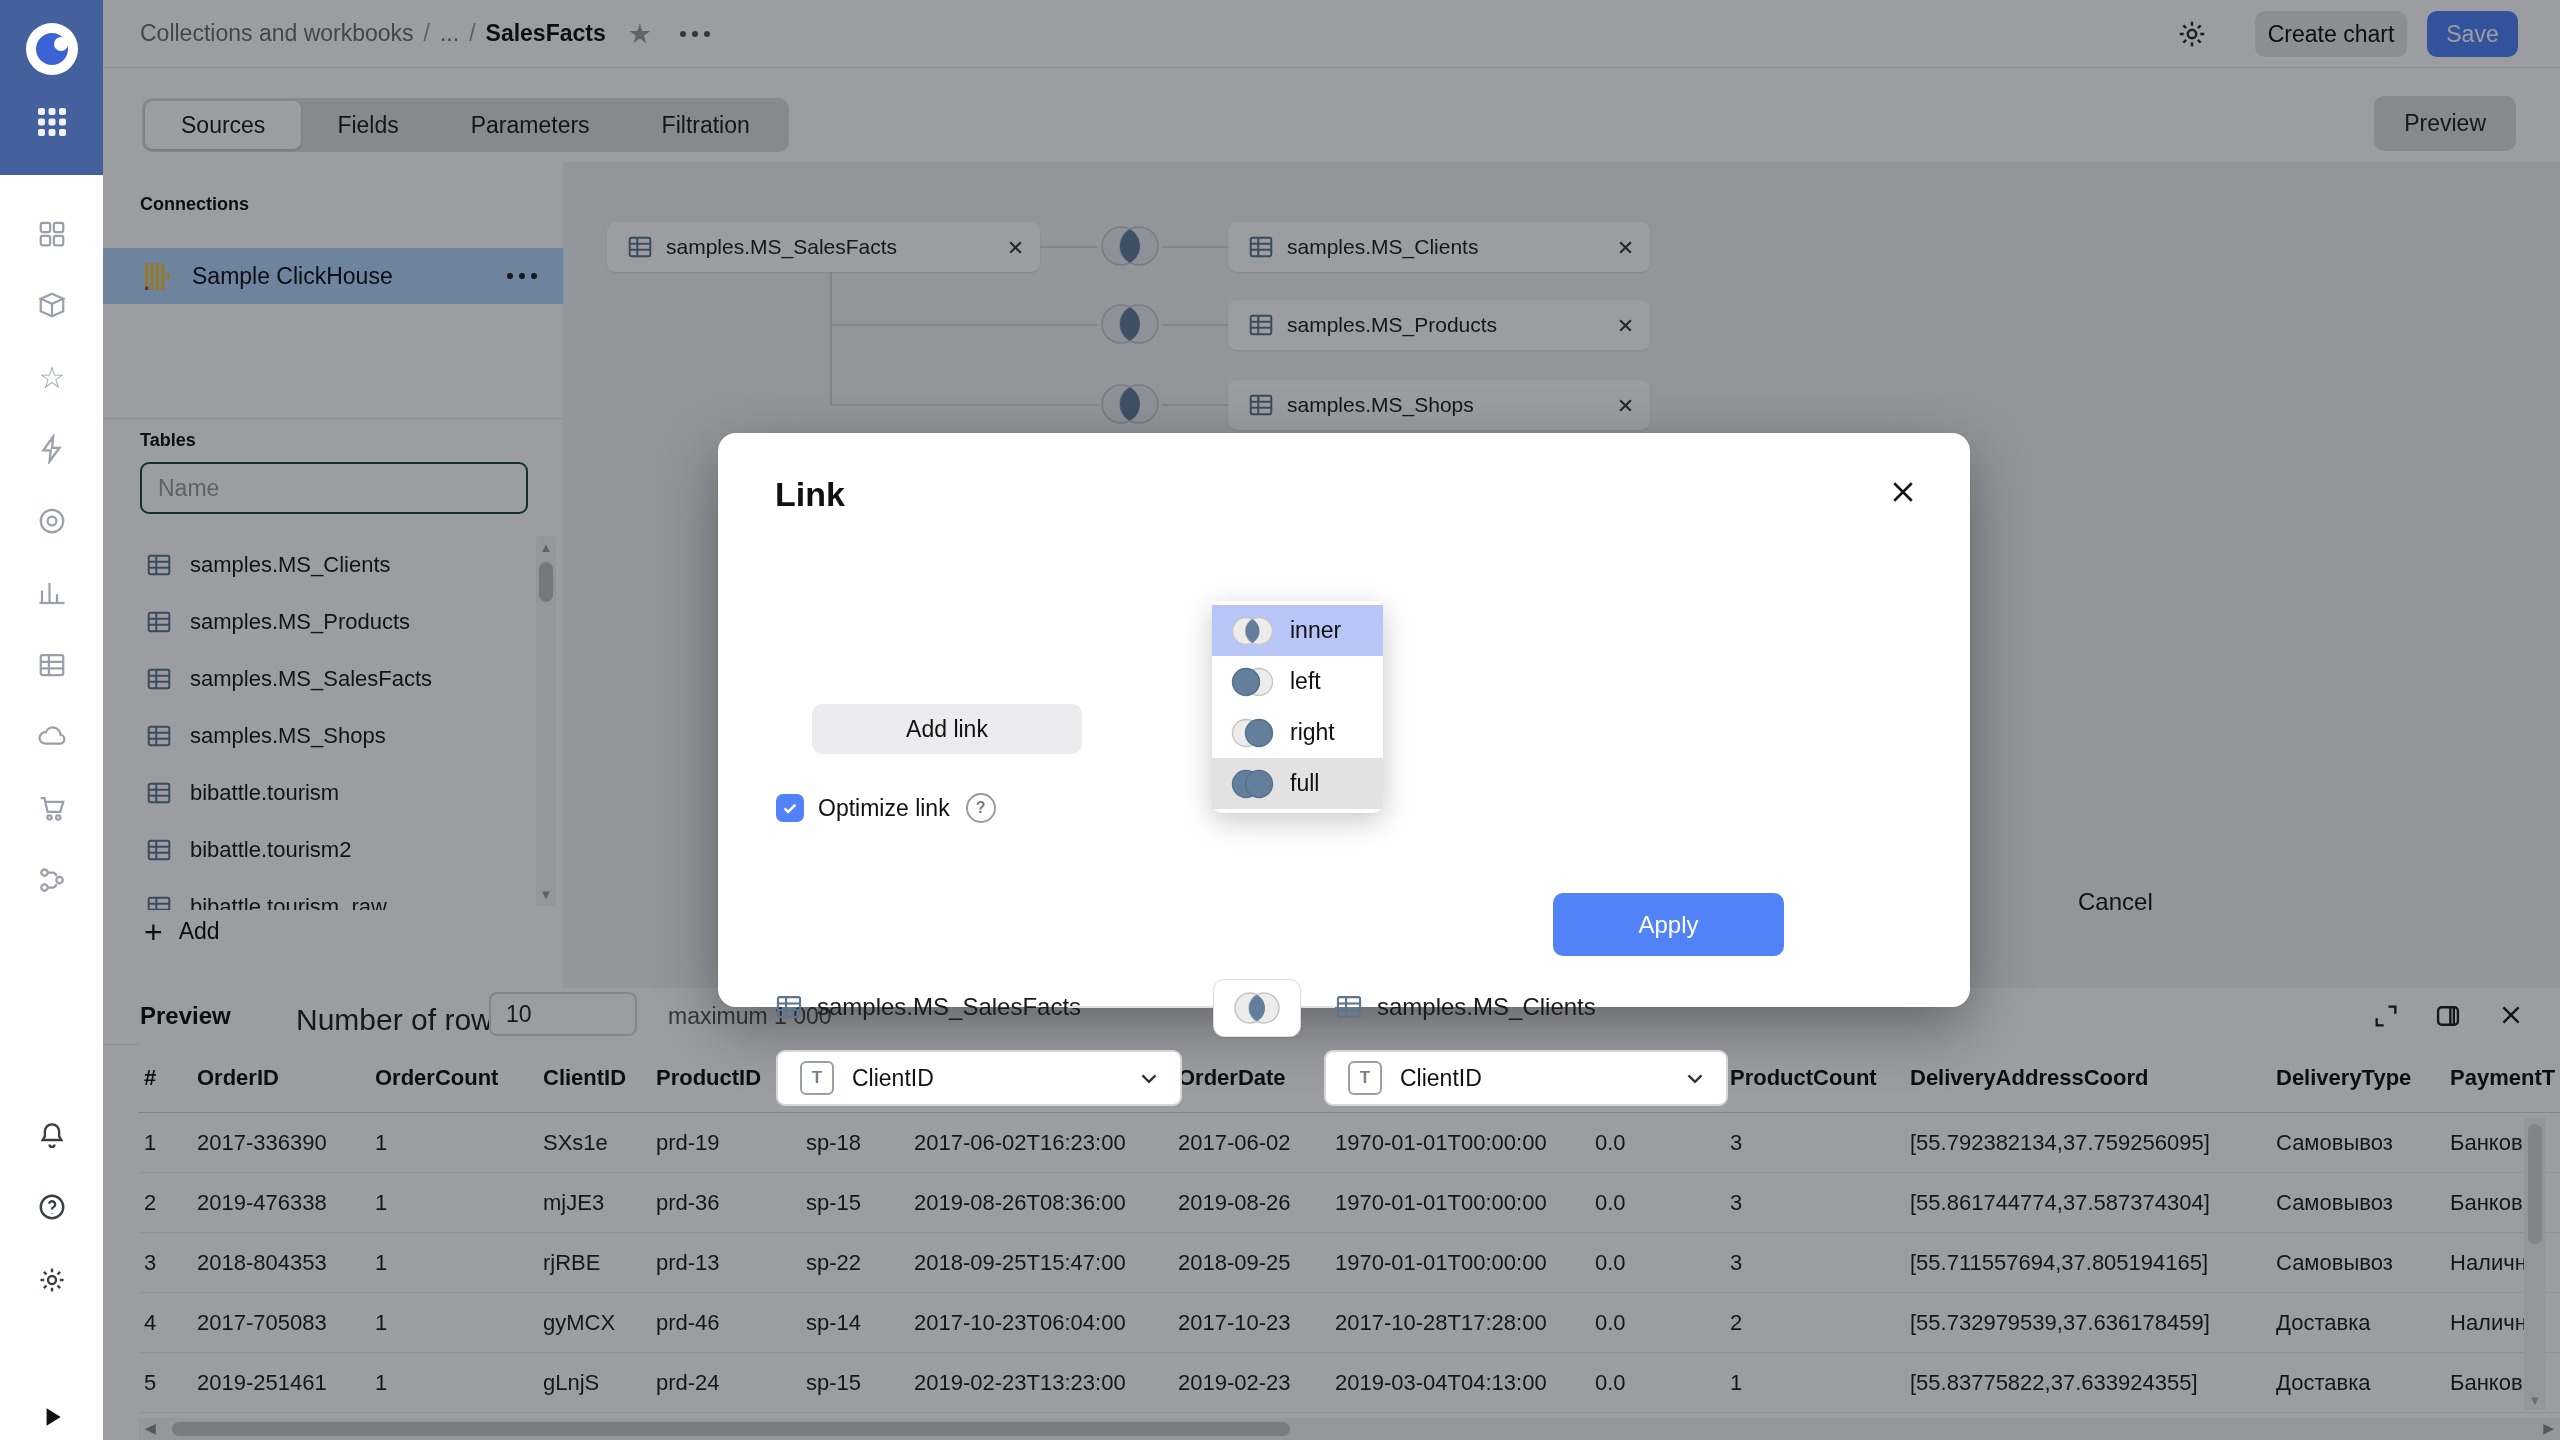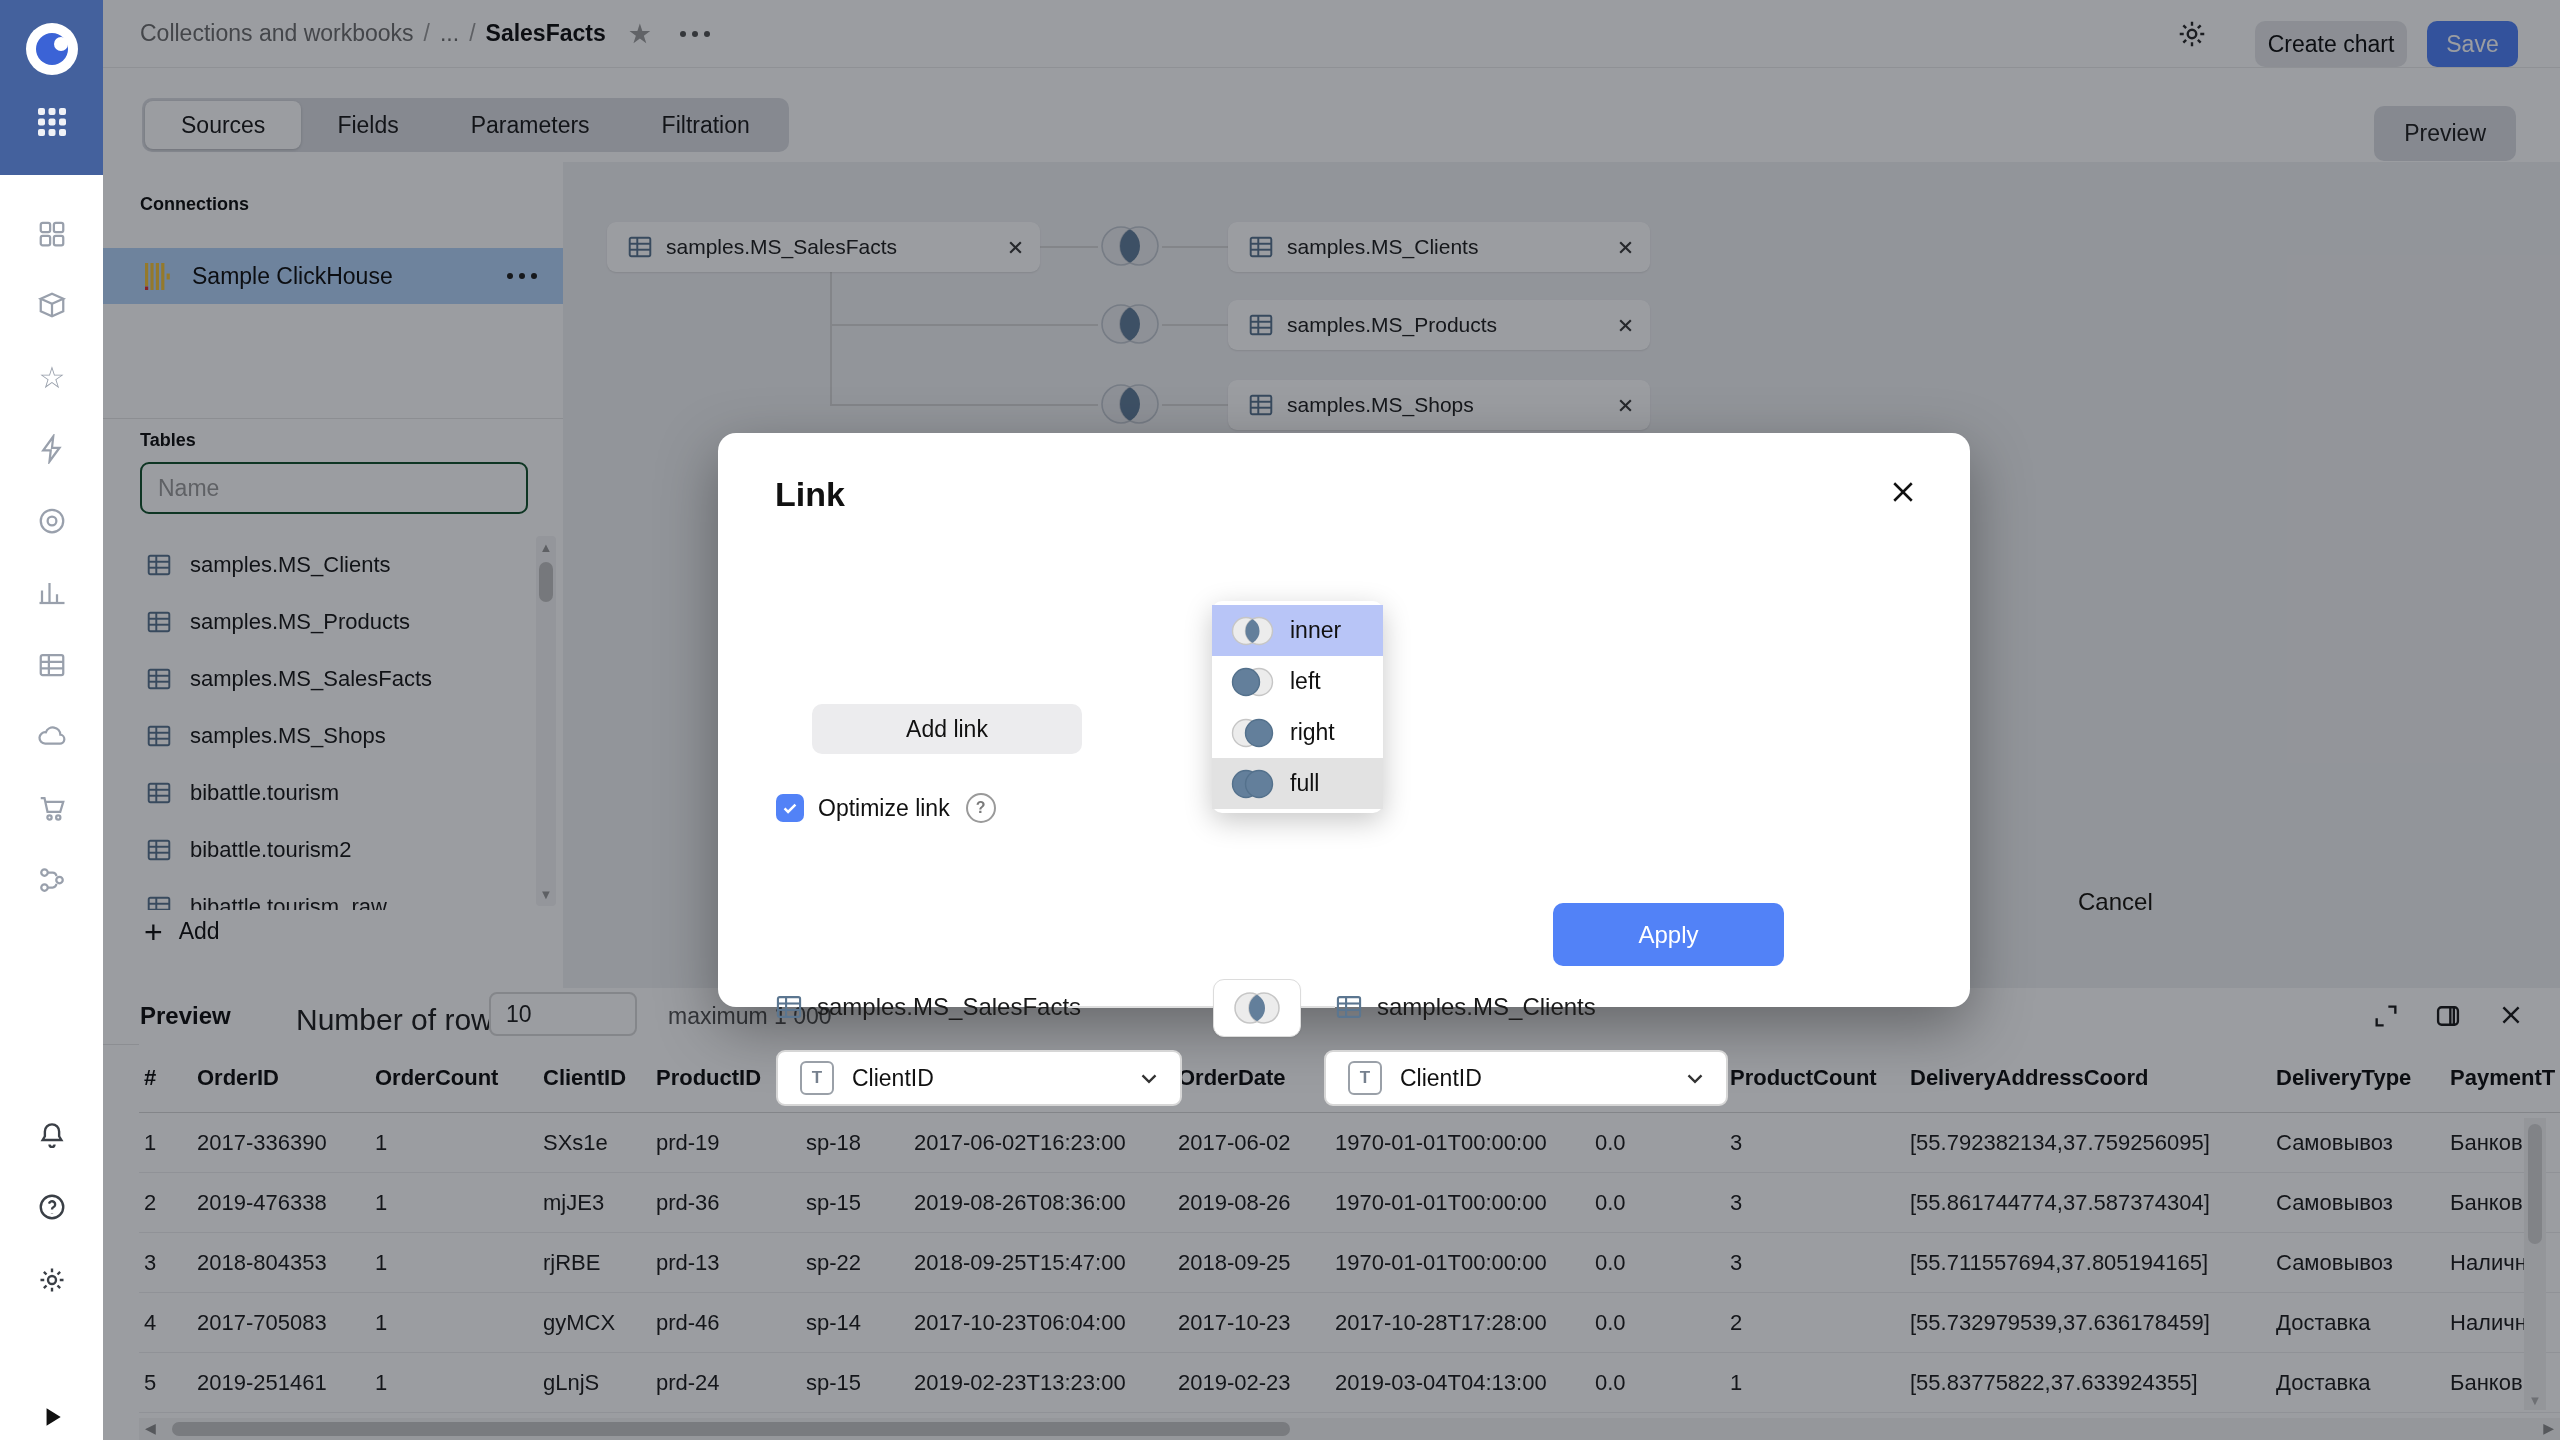--- a/index.html
+++ b/index.html
@@ -13,21 +13,21 @@
   .navicon{position:absolute;left:35px;width:34px;height:34px;display:flex;align-items:center;justify-content:center;}
   .navicon svg{display:block;}
 
   
   .topbar{position:absolute;left:103px;top:0;width:2457px;height:67px;background:#fff;border-bottom:1px solid #ececec;}
   .crumb{position:absolute;top:0;height:67px;display:flex;align-items:center;font-size:23px;color:#6f6f6f;}
   .crumb .cur{color:#111;font-weight:600;margin-left:10px;}
   .crumb .sep{margin:0 10px;color:#9a9a9a;}
   .dots3{display:flex;gap:6px;align-items:center;}
   .dots3 i{width:6px;height:6px;border-radius:50%;background:#555;}
-  .btn{display:flex;align-items:center;justify-content:center;border-radius:10px;font-size:23px;cursor:pointer;margin-top:10px;}
+  .btn{display:flex;align-items:center;justify-content:center;border-radius:10px;font-size:23px;cursor:pointer;}
   .btn-gray{background:#e6e7ea;color:#111;}
   .btn-blue{background:#5282f7;color:#fff;}
 
   
   .tabsbar{position:absolute;left:103px;top:68px;width:2457px;height:94px;background:#fff;}
   .seg{position:absolute;left:39px;top:30px;height:54px;background:#dcdee3;border-radius:10px;
        display:flex;align-items:center;padding:0 3px;}
   .seg .tab{height:48px;display:flex;align-items:center;padding:0 36px;font-size:23px;color:#1c1c1c;
        border-radius:8px;cursor:pointer;}
   .seg .tab.sel{background:#fff;box-shadow:0 1px 3px rgba(0,0,0,.18);}

